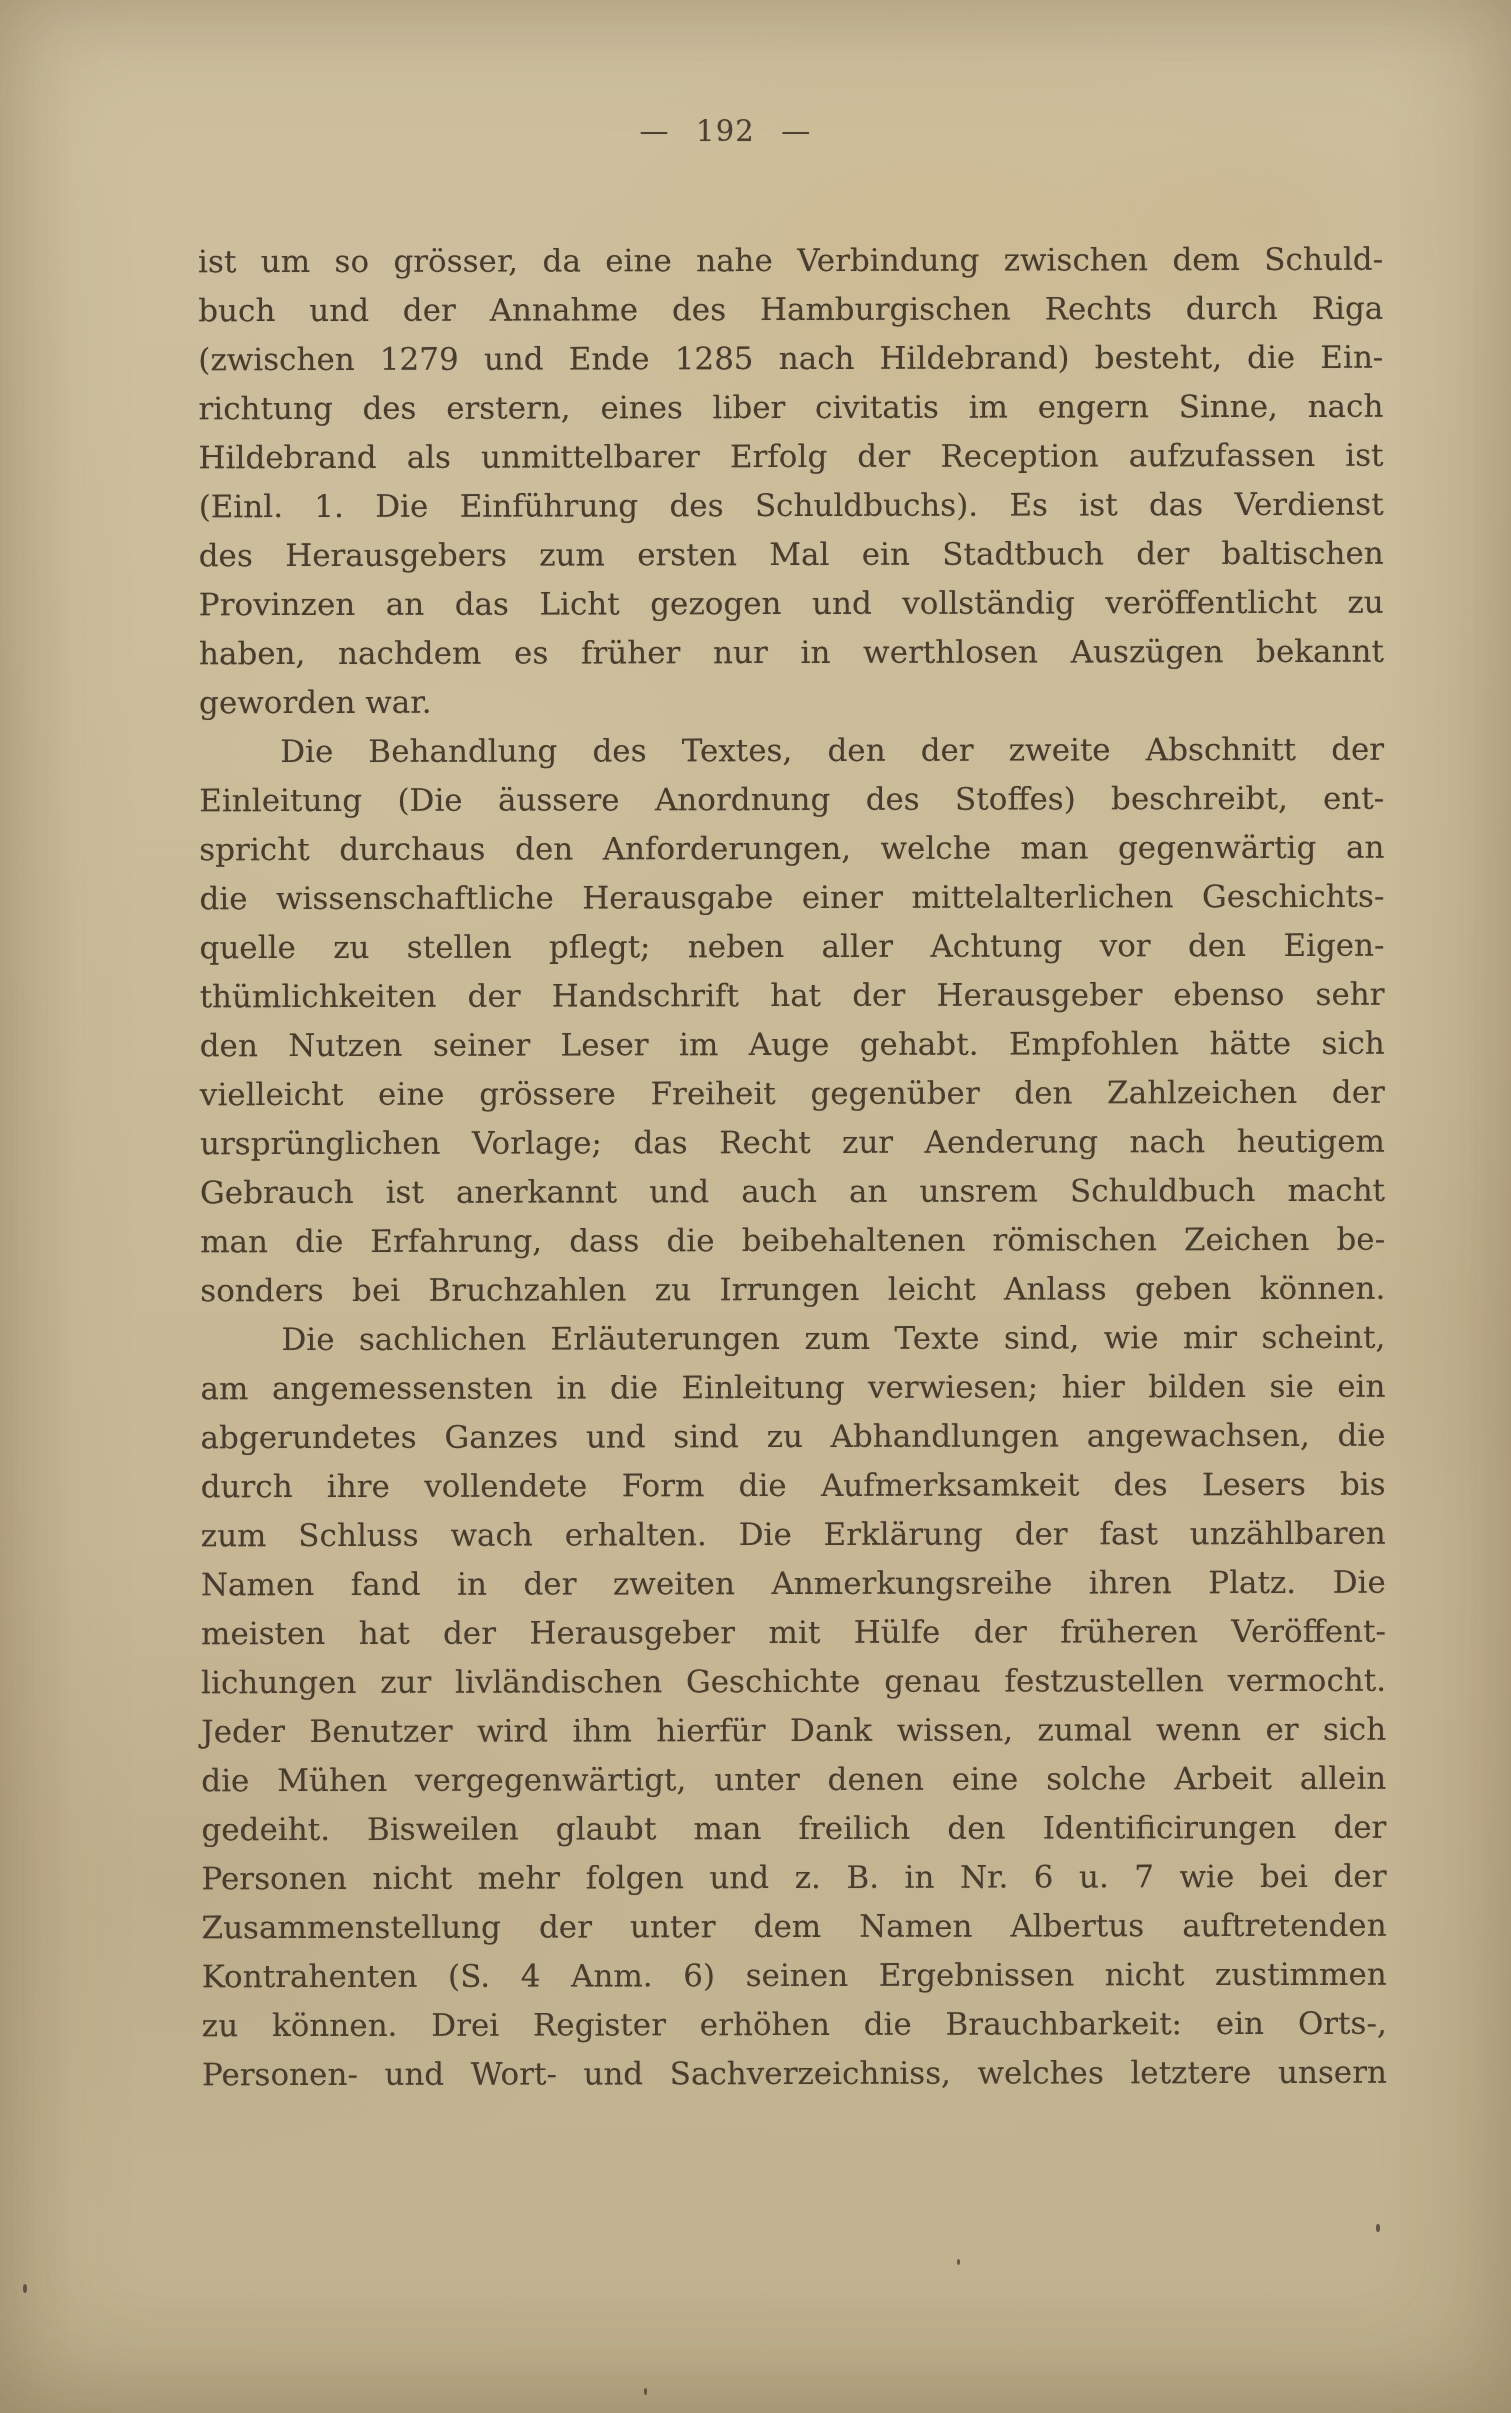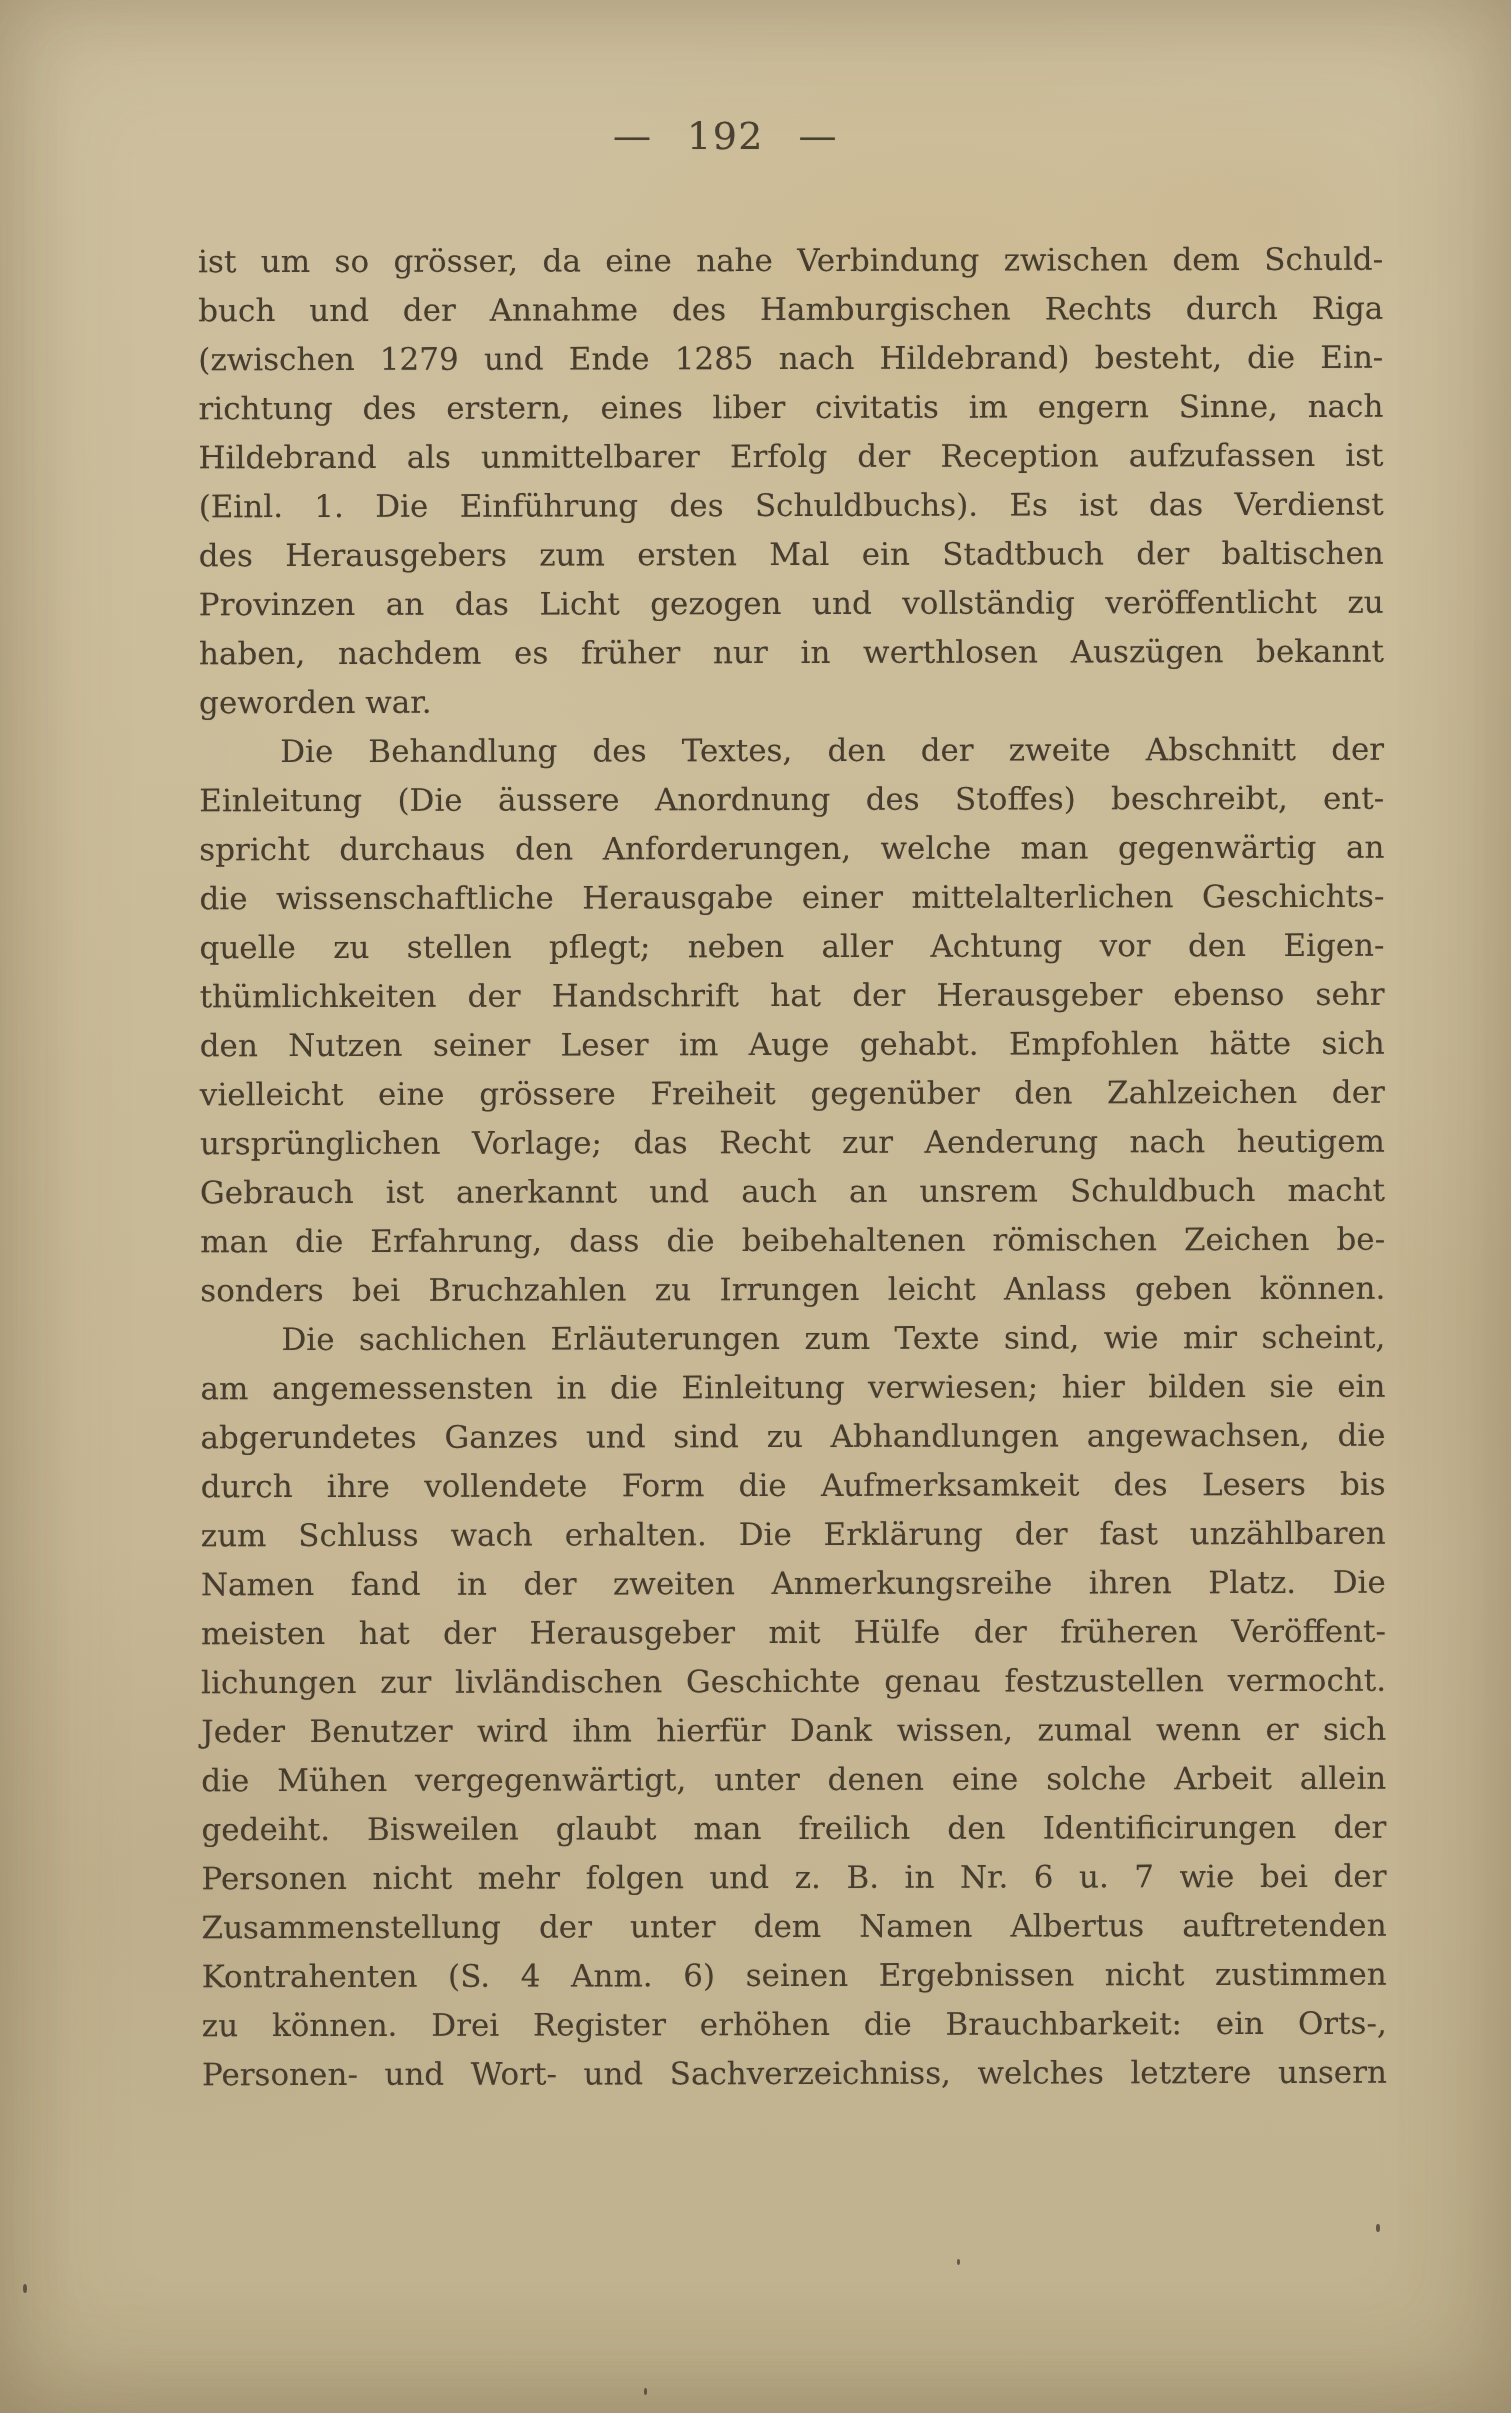--- a/index.html
+++ b/index.html
@@ -29,21 +29,21 @@
     position: absolute;
     top: 114px;
     left: 200px;
     width: 1185px;
     text-align: center;
     color: #4a4133;
   }
   .page-number {
     position: relative;
     left: -67px;
-    font-size: 38px;
+    font-size: 29px;
     letter-spacing: 0.04em;
     word-spacing: 0.55em;
     text-shadow: 0 0 1px rgba(72,62,46,0.35);
     text-align: center;
   }
   .text-block {
     position: absolute;
     top: 236px;
     left: 200px;
     width: 1185px;

